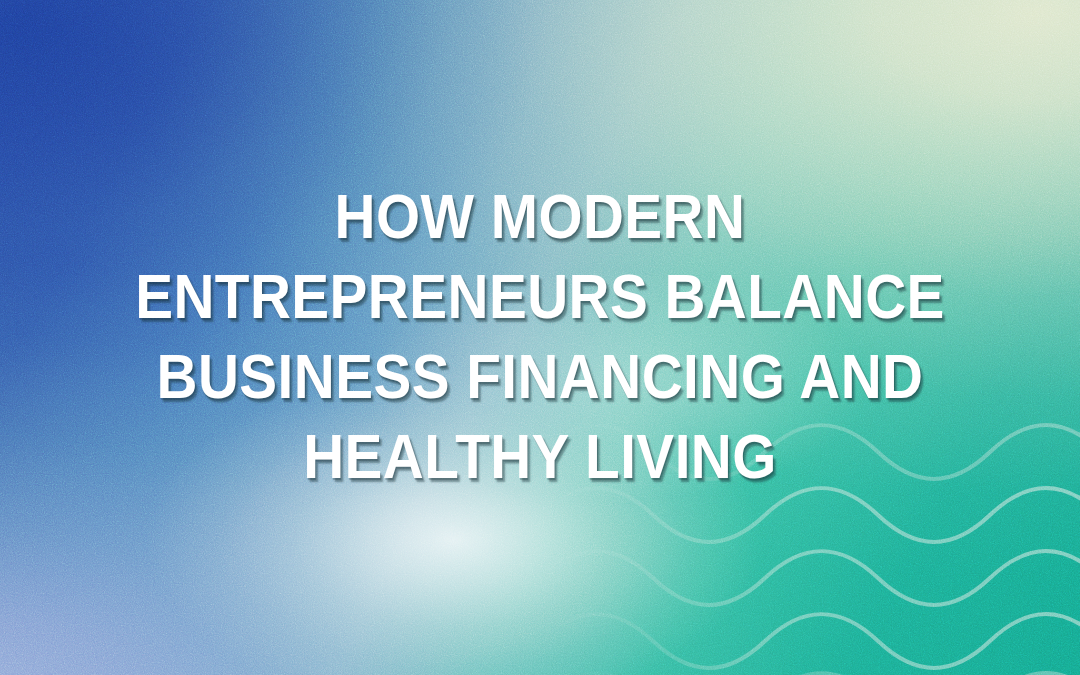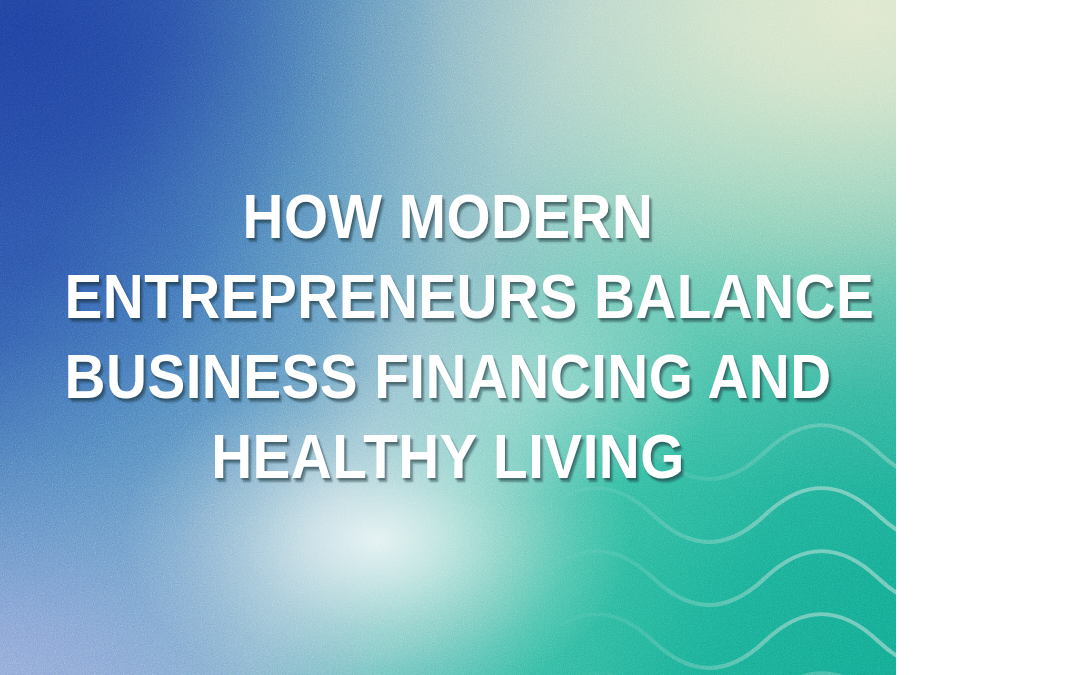--- a/index.html
+++ b/index.html
@@ -7,21 +7,21 @@
     padding: 0;
     background: #ffffff;
   }
   body {
     font-family: "Liberation Sans", sans-serif;
   }
 
   
   #banner {
     position: relative;
-    width: 896px;
+    width: 1080px;
     height: 675px;
     overflow: hidden;
     isolation: isolate;
   }
 
   
   .bg-base {
     position: absolute;
     inset: 0;
     background:

